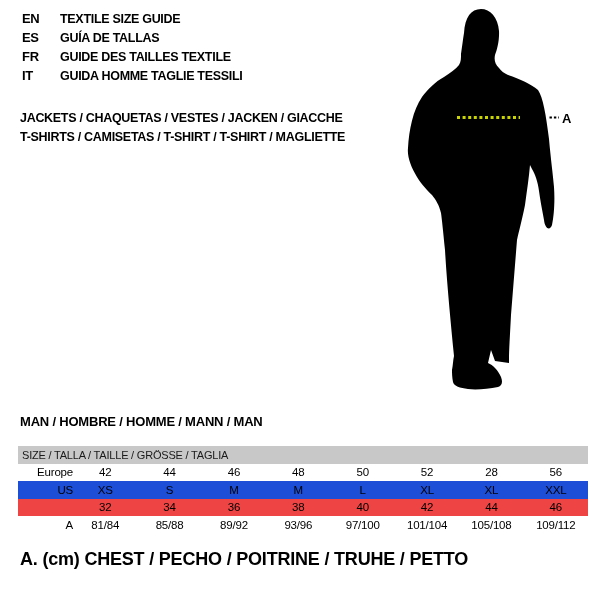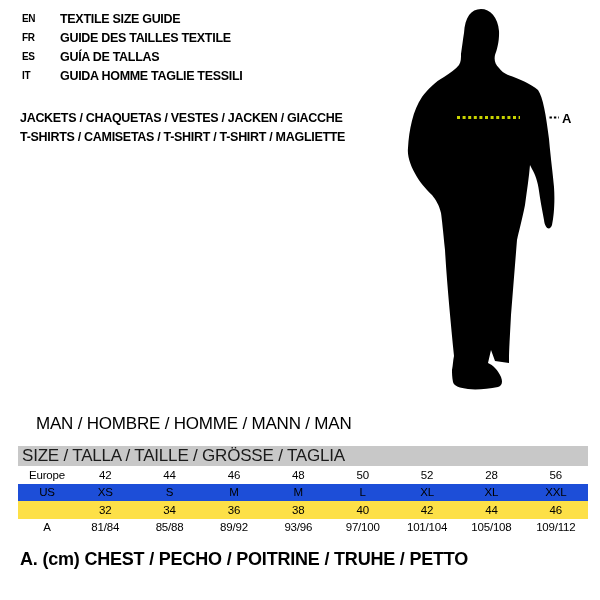--- a/index.html
+++ b/index.html
@@ -7,64 +7,64 @@
   body {
     position:relative;
     font-family:"Liberation Sans", sans-serif;
     color:#000;
     -webkit-font-smoothing:antialiased;
   }
 
   
   .lang-list { position:absolute; left:22px; top:9px; }
   .lang-row { display:flex; height:19px; align-items:center; }
-  .lang-code { width:38px; font-weight:bold; font-size:10px; letter-spacing:-0.3px; }
+  .lang-code { width:38px; font-weight:bold; font-size:13px; letter-spacing:-0.3px; }
   .lang-label { font-weight:bold; font-size:12.5px; letter-spacing:-0.3px; white-space:nowrap; }
 
   
   .category { position:absolute; left:20px; top:109px; }
   .category div { font-weight:bold; font-size:12.5px; letter-spacing:-0.3px; line-height:18.5px; white-space:nowrap; }
 
   
   .figure-wrap { position:absolute; left:398px; top:5px; width:180px; height:392px; }
 
   
-  .man-title { position:absolute; left:36px; top:414px; font-weight:normal; font-size:17px; letter-spacing:-0.2px; }
+  .man-title { position:absolute; left:20px; top:414px; font-weight:bold; font-size:13px; letter-spacing:-0.2px; }
 
   
   .size-table {
     position:absolute; left:18px; top:446px; width:570px;
     border-collapse:collapse; table-layout:fixed;
     font-size:11.5px; letter-spacing:-0.2px;
   }
   .size-table td { height:17.5px; text-align:center; vertical-align:middle; font-weight:normal; }
-  .size-table td.row-label { text-align:center; padding-left:3px; }
+  .size-table td.row-label { text-align:right; padding-left:3px; }
   .size-table tr.header-row td {
-    text-align:left; padding-left:4px; font-size:17px; color:#1a1a1a;
+    text-align:left; padding-left:4px; font-size:11px; color:#1a1a1a;
   }
   .size-table col.label-col { width:55px; }
 
   
   .footnote { position:absolute; left:20px; top:549px; font-weight:bold; font-size:18px; letter-spacing:-0.2px; }
 </style>
 </head>
 <body>
 
 <div class="lang-list">
   <div class="lang-row">
     <span class="lang-code">EN</span>
     <span class="lang-label">TEXTILE SIZE GUIDE</span>
   </div>
   <div class="lang-row">
+    <span class="lang-code">ES</span>
+    <span class="lang-label">GUÍA DE TALLAS</span>
+  </div>
+  <div class="lang-row">
     <span class="lang-code">FR</span>
     <span class="lang-label">GUIDE DES TAILLES TEXTILE</span>
-  </div>
-  <div class="lang-row">
-    <span class="lang-code">ES</span>
-    <span class="lang-label">GUÍA DE TALLAS</span>
   </div>
   <div class="lang-row">
     <span class="lang-code">IT</span>
     <span class="lang-label">GUIDA HOMME TAGLIE TESSILI</span>
   </div>
 </div>
 
 <div class="category">
   <div>JACKETS / CHAQUETAS / VESTES / JACKEN / GIACCHE</div>
   <div>T-SHIRTS / CAMISETAS / T-SHIRT / T-SHIRT / MAGLIETTE</div>
@@ -150,21 +150,21 @@
       <td class="row-label">US</td>
       <td>XS</td>
       <td>S</td>
       <td>M</td>
       <td>M</td>
       <td>L</td>
       <td>XL</td>
       <td>XL</td>
       <td>XXL</td>
     </tr>
-    <tr style="background:#fde047;">
+    <tr style="background:#ef4444;">
       <td class="row-label"></td>
       <td>32</td>
       <td>34</td>
       <td>36</td>
       <td>38</td>
       <td>40</td>
       <td>42</td>
       <td>44</td>
       <td>46</td>
     </tr>

